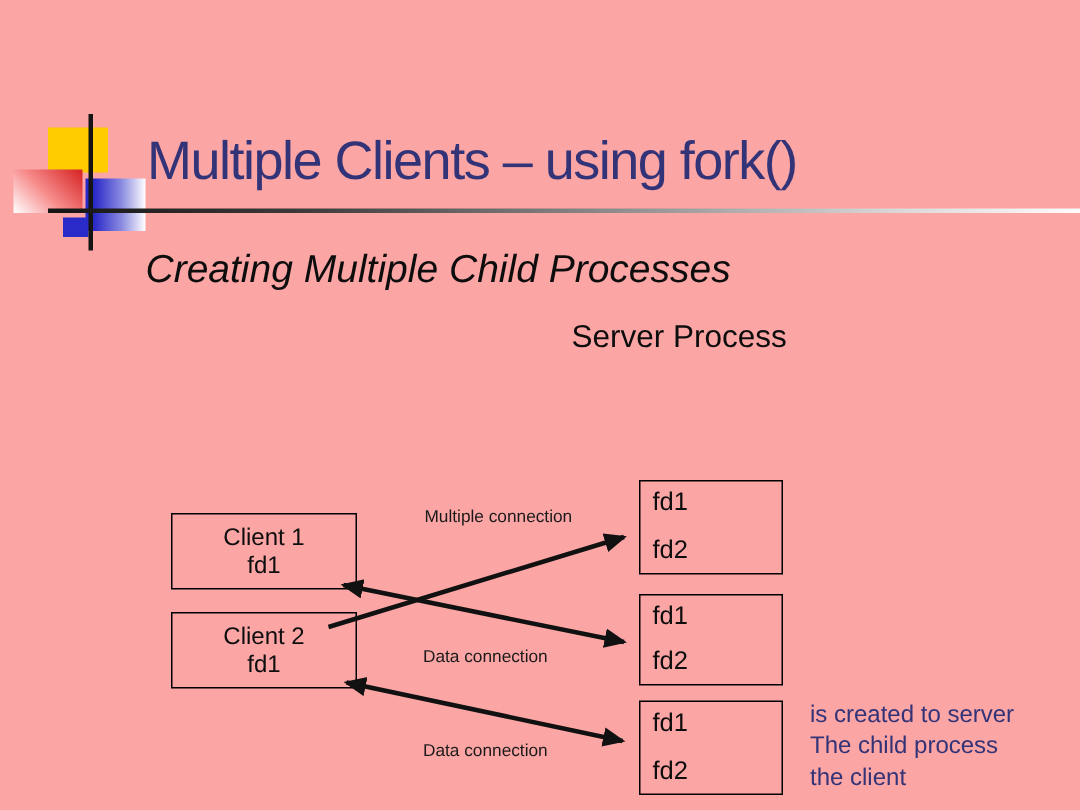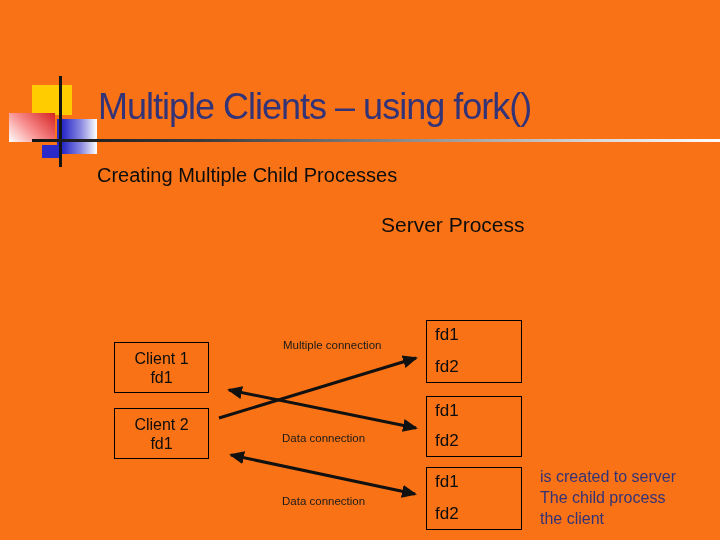--- a/index.html
+++ b/index.html
@@ -1,42 +1,42 @@
 <!DOCTYPE html>
 <html><head>
 <meta charset="utf-8">
 <style>
   html,body { margin:0; padding:0; background:#fff; }
   .slide {
-    position:relative; width:720px; height:540px; background:#f97316;
+    position:relative; width:720px; height:540px; background:#fca5a5;
     font-family:"Liberation Sans", sans-serif; overflow:hidden;
   }
   .abs { position:absolute; }
 
   
   .sq-yellow { left:32px; top:85px; width:40px; height:30px; background:#ffcc00; }
   .sq-red    { left:9px;  top:113px; width:46px; height:29px;
                background:linear-gradient(225deg,#d92b2b 5%,#f88f8f 55%,#ffffff 100%); }
   .sq-blue   { left:57px; top:119px; width:40px; height:35px;
                background:linear-gradient(90deg,#2a2ac8 15%,#8a8ae0 60%,#ffffff 100%); }
   .sq-blue-sm{ left:42px; top:145px; width:17px; height:13px; background:#2a2ac8; }
   .v-line    { left:59px; top:76px; width:3px; height:91px; background:#141414; }
   .h-line    { left:32px; top:139px; width:688px; height:3px;
                background:linear-gradient(90deg,#141414 0%,#3c3c3c 25%,#8d8d8d 55%,#d8d8d8 82%,#fdfdfd 100%); }
 
   .title {
     left:98px; top:86px; width:600px; font-size:36px; letter-spacing:-1px;
     color:#333377; white-space:nowrap;
   }
-  .subtitle { left:97px; top:164px; font-size:20px; color:#0d0d0d; white-space:nowrap; }
+  .subtitle { left:97px; top:164px; font-size:26px; color:#0d0d0d; white-space:nowrap;font-style:italic; }
   .server-label { left:381px; top:213px; font-size:21px; color:#0d0d0d; white-space:nowrap;text-align:right; }
   .client-label { left:108px; top:285px; font-size:21px; color:#0d0d0d; white-space:nowrap; }
 
   .cbox {
-    border:1.5px solid #000; width:95px; height:51px; box-sizing:border-box;
+    border:1.5px solid #000; width:124px; height:51px; box-sizing:border-box;
     display:flex; flex-direction:column; align-items:center; justify-content:center;
     font-size:16px; line-height:19px; color:#0d0d0d; text-align:center;
   }
   .cbox1 { left:114px; top:342px; }
   .cbox2 { left:114px; top:408px;text-align:center; }
 
   .sbox {
     border:1.5px solid #000; width:96px; box-sizing:border-box;
     display:flex; flex-direction:column; justify-content:space-between;
     padding:4px 0 5px 8px; font-size:17px; color:#0d0d0d;

